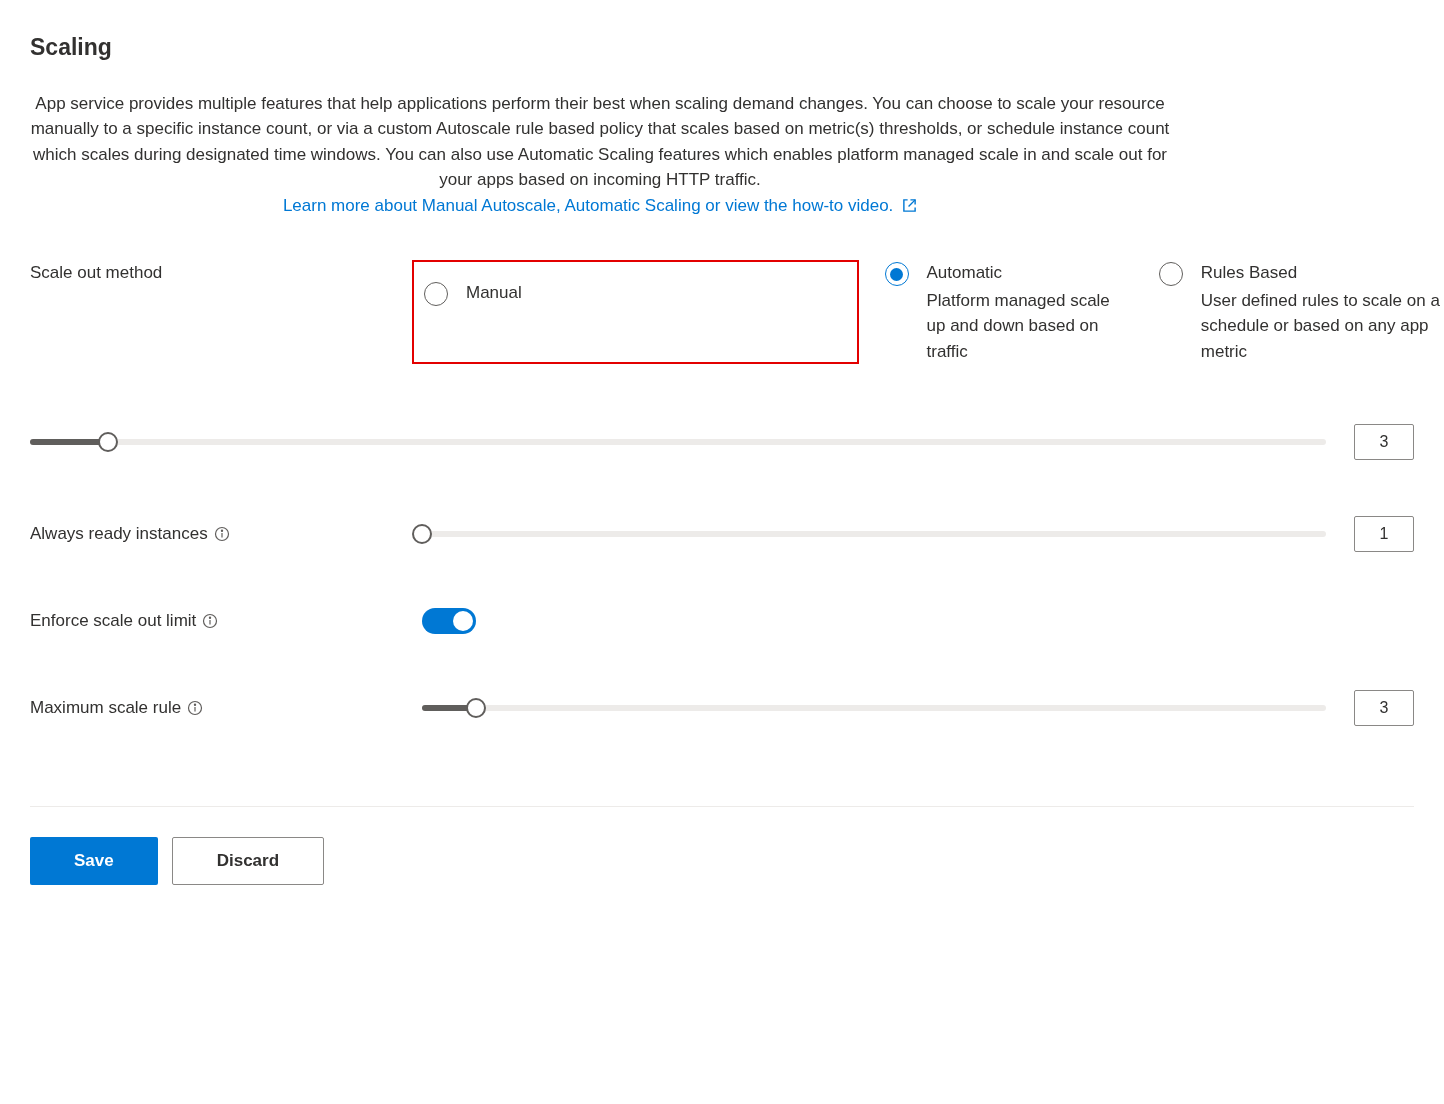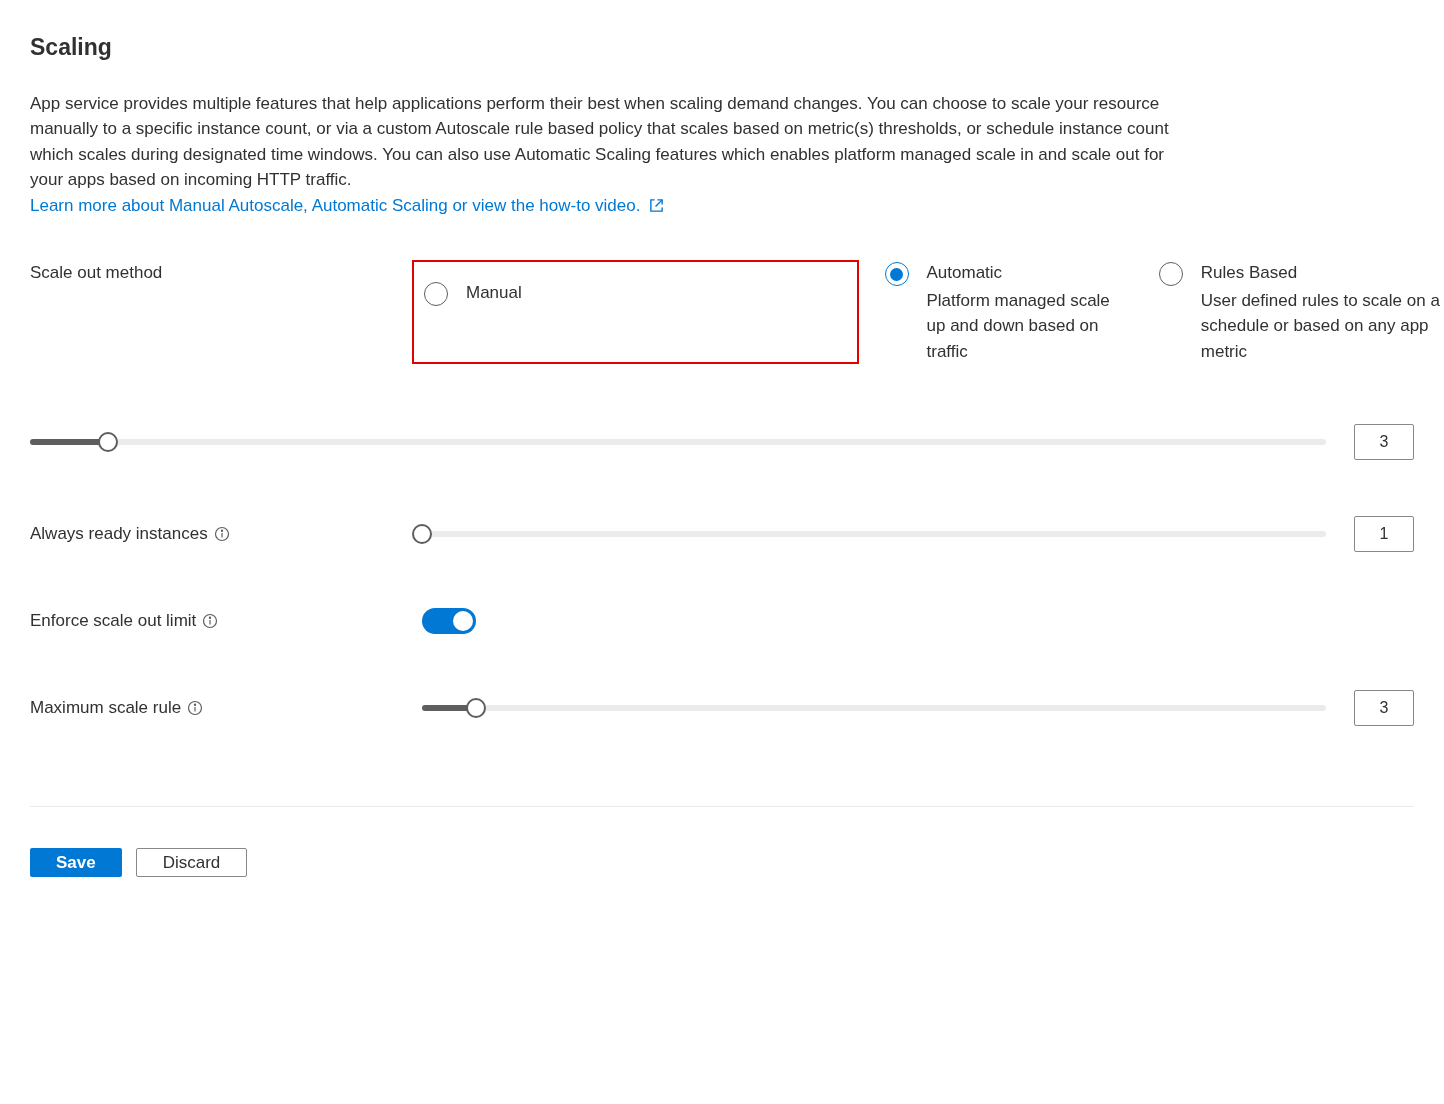--- a/index.html
+++ b/index.html
@@ -13,20 +13,21 @@
     line-height: 1.5;
   }
   .page-title {
     font-size: 23px;
     font-weight: 600;
     margin: 0 0 26px 0;
   }
   .description {
     max-width: 1140px;
     margin-bottom: 2px;
+    text-align: center;
   }
   .link {
     color: #0078d4;
     text-decoration: none;
     cursor: pointer;
   }
   .external-icon {
     display: inline-block;
     margin-left: 4px;
     vertical-align: -2px;
@@ -161,38 +162,38 @@
     right: 3px;
   }
   .footer {
     border-top: 1px solid #edebe9;
     margin-top: 80px;
     padding-top: 30px;
     display: flex;
     gap: 14px;
   }
   .btn {
-    height: 29px;
-    padding: 0 26px;
+    height: 48px;
+    padding: 0 44px;
     font-size: 17px;
     border-radius: 2px;
     cursor: pointer;
     border: none;
     font-family: inherit;
-    margin-top: 11px;
   }
   .btn-primary {
     background: #0078d4;
     color: #ffffff;
     font-weight: 600;
   }
   .btn-secondary {
     background: #ffffff;
     color: #323130;
     border: 1px solid #8a8886;
+    font-weight: bold;
   }
 </style>
 </head>
 <body>
 
 <h2 class="page-title">Scaling</h2>
 
 <div class="description">
   <span>App service provides multiple features that help applications perform their best when scaling demand changes. You can choose to scale your resource manually to a specific instance count, or via a custom Autoscale rule based policy that scales based on metric(s) thresholds, or schedule instance count which scales during designated time windows. You can also use Automatic Scaling features which enables platform managed scale in and scale out for your apps based on incoming HTTP traffic.</span><br>
   <a class="link">

